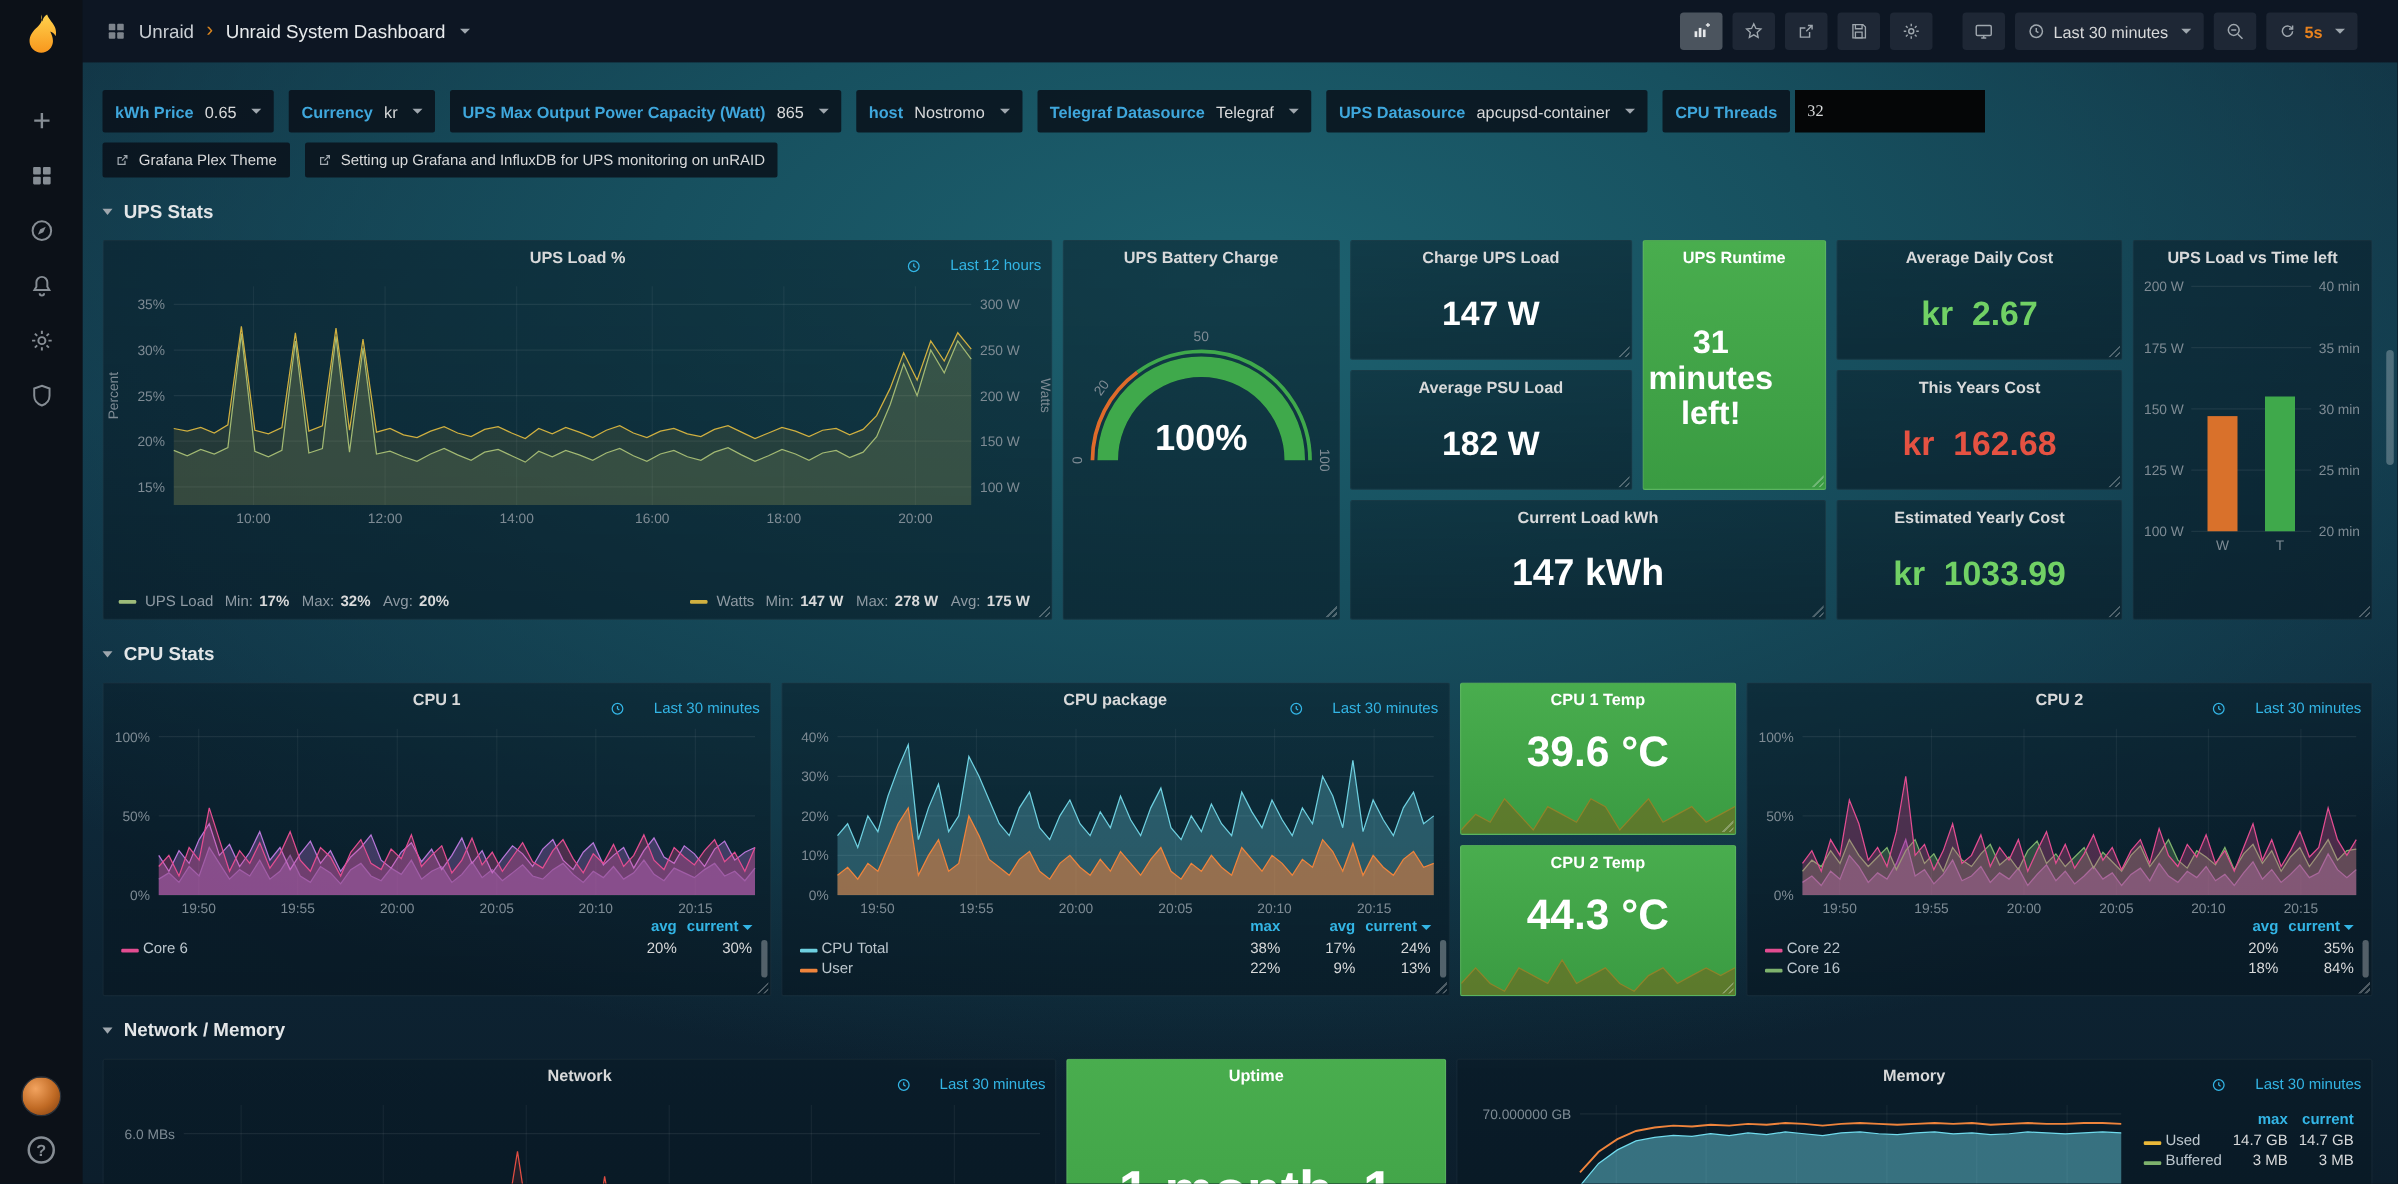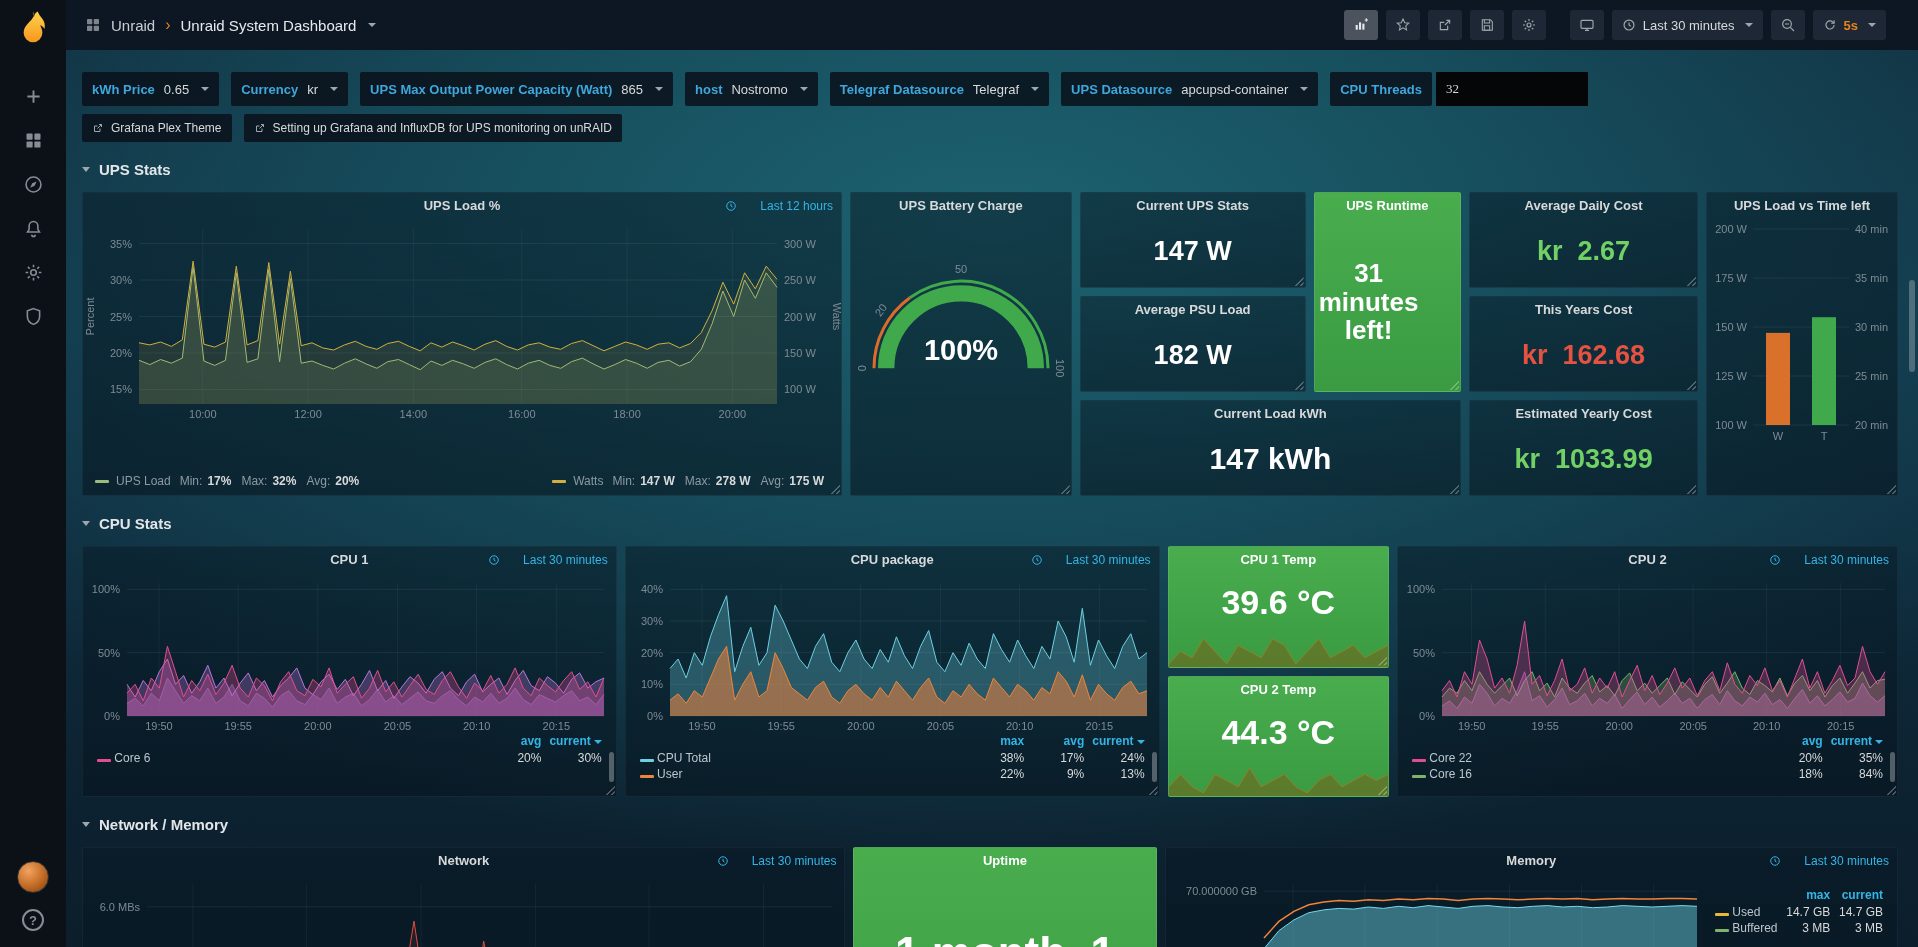--- a/index.html
+++ b/index.html
@@ -49,21 +49,21 @@
 .row-net{grid-template-columns:40.8fr 16.2fr 39.2fr;height:250px}
 .stats-grid{display:grid;grid-template-columns:36fr 23.5fr 36.5fr;grid-template-rows:1fr 1fr 1fr;gap:8px;min-height:0}
 .col-stack{display:flex;flex-direction:column;gap:8px;min-height:0}
 .col-stack .panel{flex:1}
 
 .panel{position:relative;display:flex;flex-direction:column;min-height:0;min-width:0;background:linear-gradient(180deg,rgba(8,25,36,0.5),rgba(7,21,31,0.58));border:1px solid rgba(150,180,200,0.07);border-radius:2px}
 .panel.green{background:linear-gradient(180deg,#49ad4e,#3a9b42);border-color:rgba(255,255,255,0.1)}
 .p-head{height:26px;flex:none;position:relative}
 .p-title{line-height:26px;text-align:center;font-size:13px;font-weight:700;color:#d8d9da;cursor:pointer}
 .panel.green .p-title{color:#fff}
-.badge{position:absolute;right:8px;top:0;height:26px;display:flex;align-items:center;gap:23px;color:#33b5e5;font-size:12px}
+.badge{position:absolute;right:8px;top:0;height:26px;display:flex;align-items:flex-end;gap:23px;color:#33b5e5;font-size:12px}
 .badge svg{width:12px;height:12px}
 .chart{flex:1;min-height:0;position:relative;overflow:hidden}
 svg text.tk{fill:#7e8b94;font-size:11px;font-family:"Liberation Sans",sans-serif}
 svg text.gval{fill:#ffffff;font-size:29px;font-weight:700;font-family:"Liberation Sans",sans-serif}
 .inline-legend{flex:none;display:flex;justify-content:space-between;padding:2px 12px 7px;font-size:12px}
 .ile{display:flex;align-items:center;gap:5px;cursor:pointer}
 .dash{width:14px;height:3px;border-radius:1px;flex:none;display:inline-block}
 .iname{color:#8e9aa3;margin:0 4px 0 2px}
 .sk{color:#8e9aa3}
 .sv{color:#d8d9da;font-weight:700;margin-right:5px}
@@ -373,21 +373,21 @@
                 <text class="tk" x="110" y="54.13199999999998" transform="rotate(0 110 51.13199999999998)" text-anchor="middle">50</text>
                 <text class="tk" x="208.02800000000002" y="152.16" transform="rotate(90 208.02800000000002 149.16)" text-anchor="middle">100</text>
                 <text class="gval" x="110" y="141.16" text-anchor="middle">100%</text>
               </svg></div>
           <span class="rsz"></span>
         </div>
 
         <div class="stats-grid">
           <div class="panel" style="grid-column:1;grid-row:1">
             <div class="p-head">
-                <div class="p-title">Current UPS Stats</div>
+                <div class="p-title">Charge UPS Load</div>
               </div>
             <div class="stat-val">147 W</div>
             <span class="rsz"></span>
           </div>
           <div class="panel green" style="grid-column:2;grid-row:1/3">
             <div class="p-head">
                 <div class="p-title">UPS Runtime</div>
               </div>
             <div class="runtime-val">
                 <span>31 minutes left!</span>

